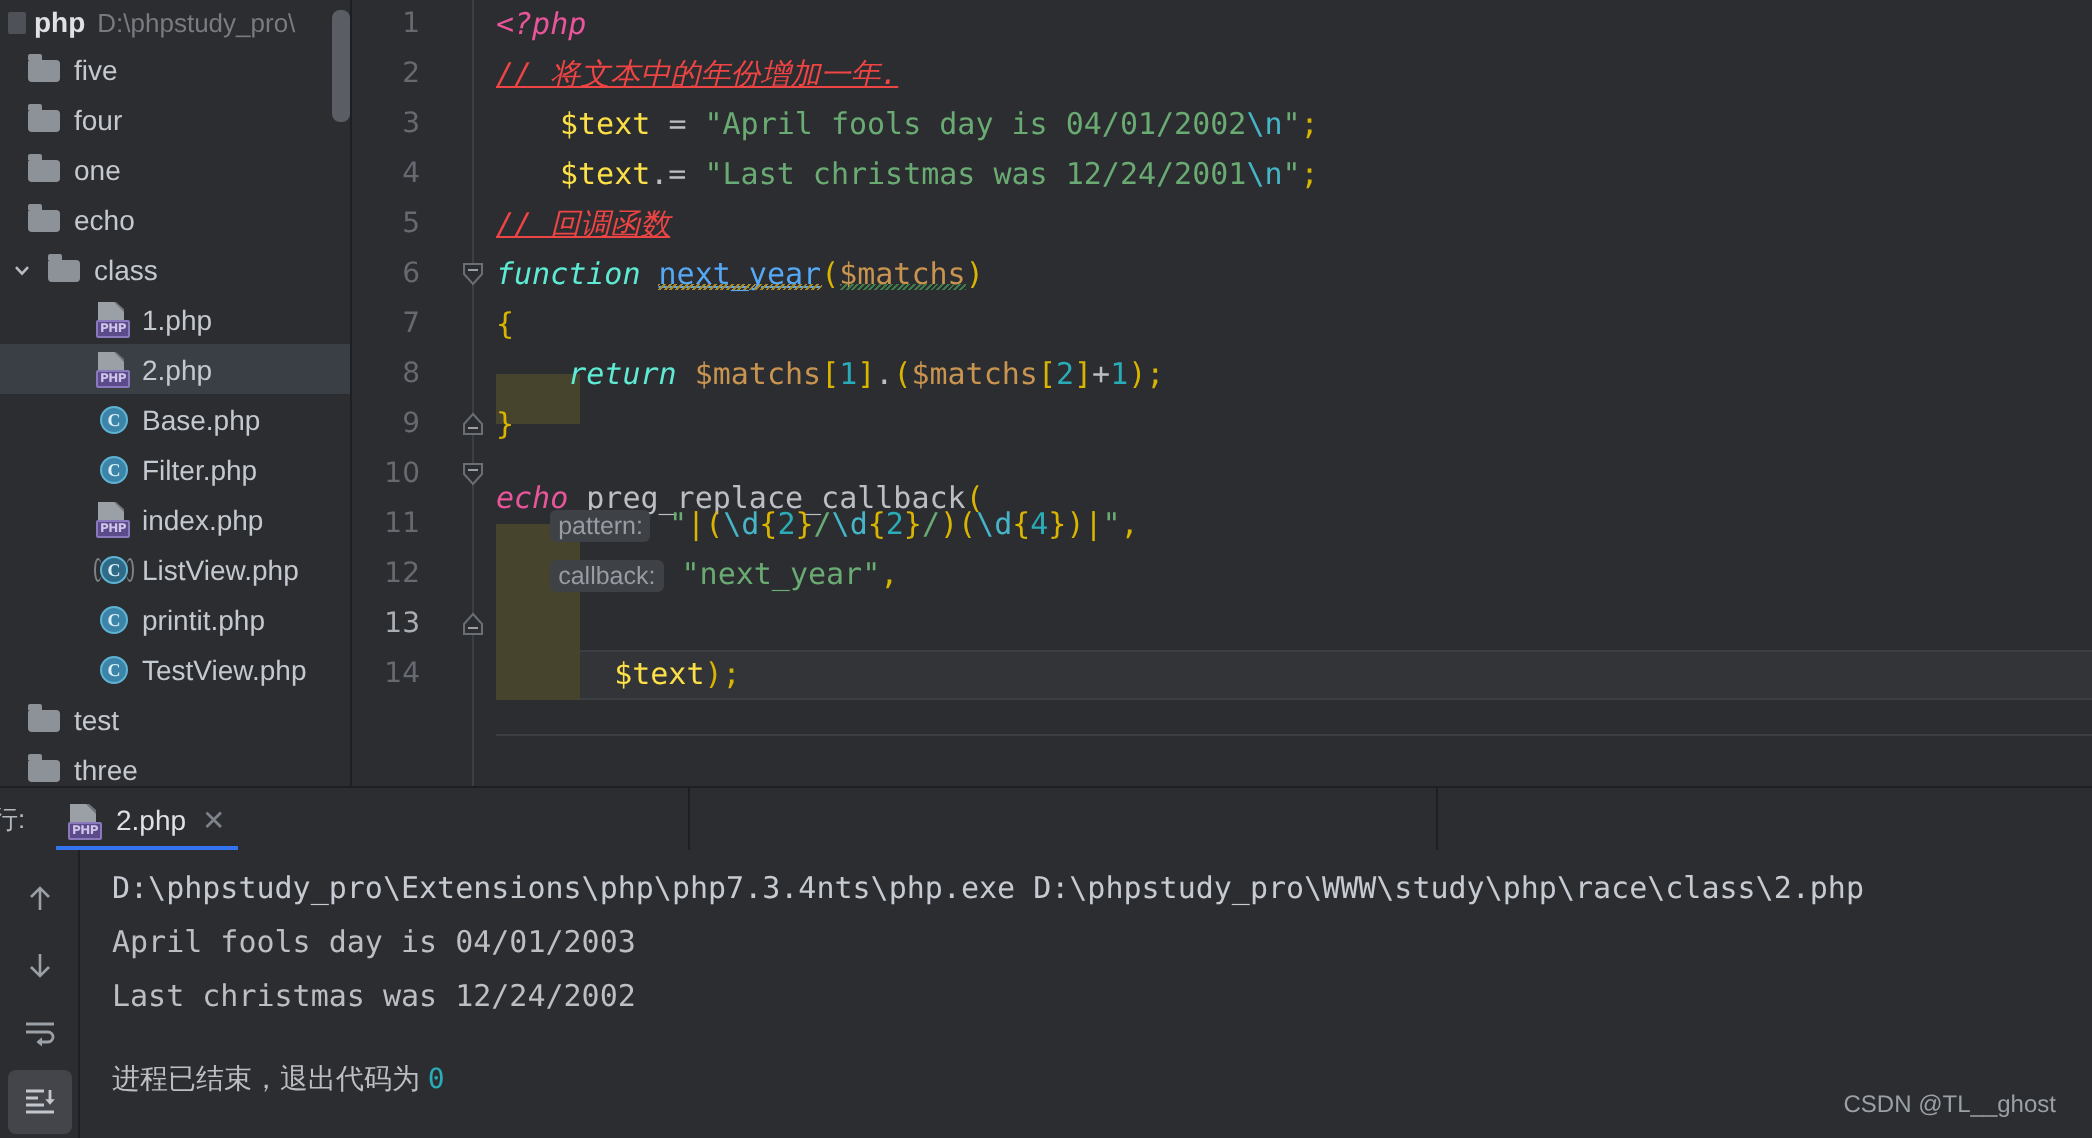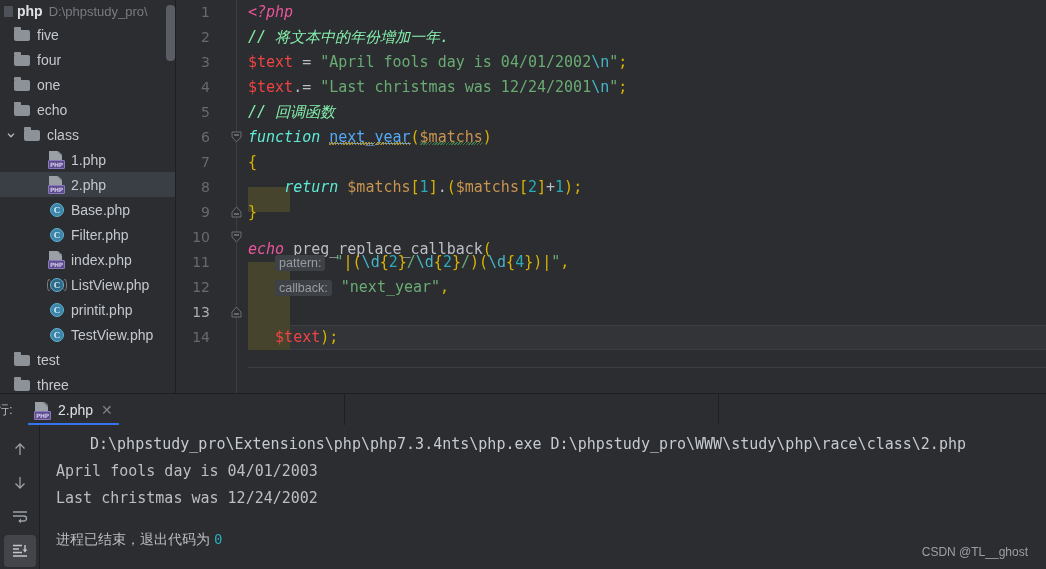--- a/index.html
+++ b/index.html
@@ -184,24 +184,24 @@
   .cline {
     position: absolute; left: 0;
     height: 25px; line-height: 25px;
     white-space: pre;
     font-family: "DejaVu Sans Mono", monospace;
     font-size: 15px;
     color: #bcbec4;
   }
   .kw      { color: #5eead4; font-style: italic; }
   .kw-pink { color: #e8559b; font-style: italic; }
-  .cmt     { color: #86efac; font-style: italic; }
+  .cmt     { color: #ef4444; font-style: italic; text-decoration: underline; }
   .str     { color: #6aab73; }
   .esc     { color: #45b5c7; }
-  .var     { color: #ef4444; }
+  .var     { color: #fde047; margin-left: 32px; }
   .num     { color: #2aacb8; }
   .yellow  { color: #d9b400; }
   .fn      { color: #56a8f5; text-decoration: underline; text-decoration-color: #56a8f5; }
   .plain   { color: #bcbec4; }
   .orange  { color: #c9944f; }
   .sqg-y { position: relative; }
   .sqg-y::after {
     content:""; position:absolute; left:0; right:0; bottom:1px; height:3px;
     background-image: repeating-linear-gradient(135deg,#a88b2b 0 1px, transparent 1px 2px);
   }
@@ -276,21 +276,21 @@
 
   .con-out {
     position: absolute; left: 40px; top: 0;
     right: 0; bottom: 0;
     padding: 6px 0 0 16px;
     font-family: "DejaVu Sans Mono", monospace;
     font-size: 15px;
     color: #bcbec4;
   }
   .con-line { height: 27px; line-height: 27px; white-space: pre; }
-  .con-line.cmd { color: #c6cad1; margin-left: 34px; }
+  .con-line.cmd { color: #c6cad1; }
   .con-line.blank { height: 14px; }
   .con-line.exit { font-family: "Liberation Sans", sans-serif; font-size: 14px; color: #bcbec4; }
   .con-line.exit .zero { font-family: "DejaVu Sans Mono", monospace; color: #2aacb8; }
 
   .watermark {
     position: absolute; right: 18px; bottom: 10px;
     color: #9ba0a7; font-size: 12px;
     font-family: "Liberation Sans", sans-serif;
   }
 </style>

